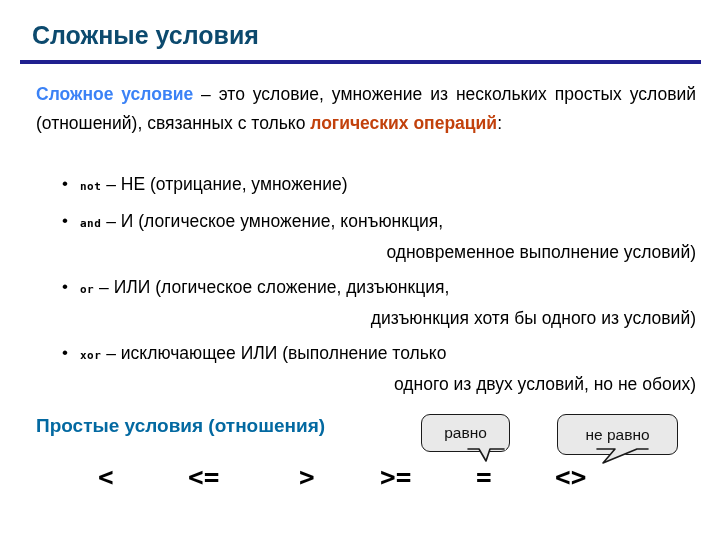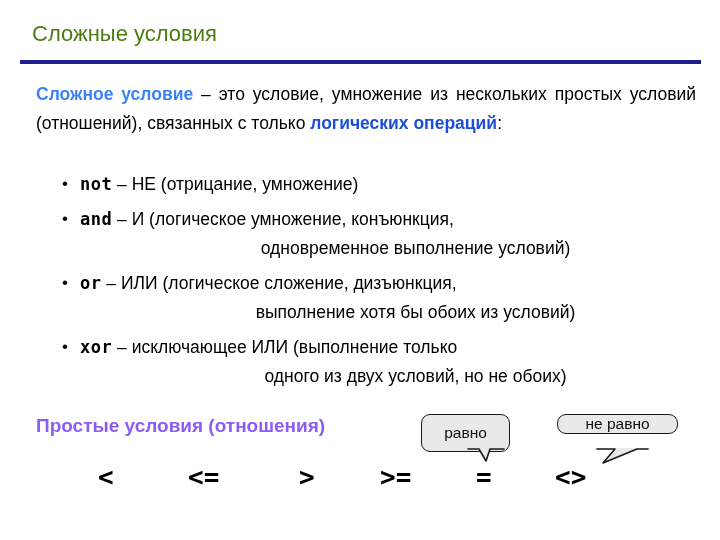--- a/index.html
+++ b/index.html
@@ -14,23 +14,23 @@
     overflow: hidden;
     font-family: "Liberation Sans", sans-serif;
     color: #000000;
   }
 
   
   .slide-title {
     position: absolute;
     left: 32px;
     top: 21px;
-    font-size: 22px;
-    font-weight: normal;
-    color: #4d7c0f;
+    font-size: 25px;
+    font-weight: bold;
+    color: #0c4a6e;
     letter-spacing: 0px;
     white-space: nowrap;
   }
   .title-rule {
     position: absolute;
     left: 20px;
     top: 60px;
     width: 681px;
     height: 4px;
     background: #1f1f8f;
@@ -45,21 +45,21 @@
     font-size: 17.5px;
     line-height: 29px;
     text-align: justify;
     text-indent: 0;
   }
   .kw-blue {
     color: #3b82f6;
     font-weight: bold;
   }
   .kw-black {
-    color: #1d4ed8;
+    color: #c2410c;
     font-weight: bold;
   }
 
   
   .oplist {
     position: absolute;
     left: 60px;
     top: 170px;
     width: 636px;
   }
@@ -78,36 +78,36 @@
     top: -1px;
     font-size: 17px;
     line-height: 29px;
     color: #000000;
   }
   .op-item .cont {
     display: block;
     padding-left: 55px;
     text-align: justify;
   }
-  .op-item .cont.last { text-align: center; }
+  .op-item .cont.last { text-align: right; }
   .mono {
     font-family: "DejaVu Sans Mono", "Liberation Mono", monospace;
     font-weight: bold;
-    font-size: 17px;
+    font-size: 11px;
     letter-spacing: 0.5px;
   }
 
   
   .simple-head {
     position: absolute;
     left: 36px;
     top: 415px;
     font-size: 19px;
     font-weight: bold;
-    color: #8b5cf6;
+    color: #0369a1;
     white-space: nowrap;
   }
 
   
   .callout {
     position: absolute;
     box-sizing: border-box;
     background: #e9e9e9;
     border: 1.6px solid #1a1a1a;
     border-radius: 9px;
@@ -121,21 +121,21 @@
   #callout-equal {
     left: 421px;
     top: 414px;
     width: 89px;
     height: 38px;
   }
   #callout-notequal {
     left: 557px;
     top: 414px;
     width: 121px;
-    height: 20px;
+    height: 41px;
   }
   .callout-tail {
     position: absolute;
     overflow: visible;
     pointer-events: none;
   }
   #tail-equal {
     left: 466px;
     top: 448px;
     width: 40px;
@@ -182,21 +182,21 @@
     <span class="mono">not</span><span> – НЕ (отрицание, умножение)</span>
   </div>
 
   <div class="op-item">
     <span class="mono">and</span><span> – И (логическое умножение, конъюнкция,</span>
     <span class="cont last">одновременное выполнение условий)</span>
   </div>
 
   <div class="op-item">
     <span class="mono">or</span><span> – ИЛИ (логическое сложение, дизъюнкция,</span>
-    <span class="cont last">выполнение хотя бы обоих из условий)</span>
+    <span class="cont last">дизъюнкция хотя бы одного из условий)</span>
   </div>
 
   <div class="op-item">
     <span class="mono">xor</span><span> – исключающее ИЛИ (выполнение только</span>
     <span class="cont last">одного из двух условий, но не обоих)</span>
   </div>
 
 </div>
 
 <div class="simple-head">Простые условия (отношения)</div>

